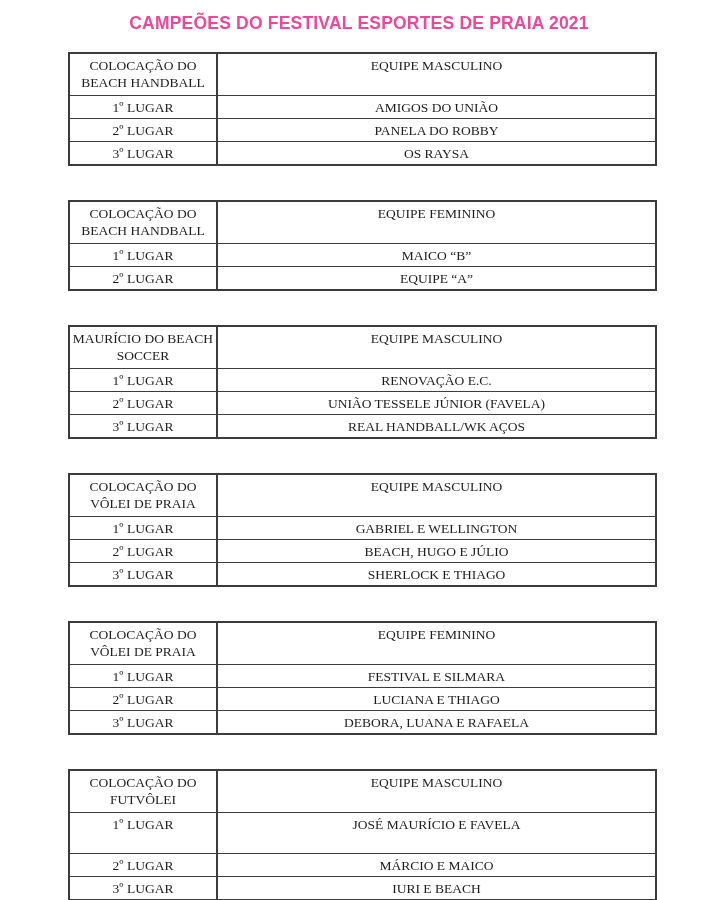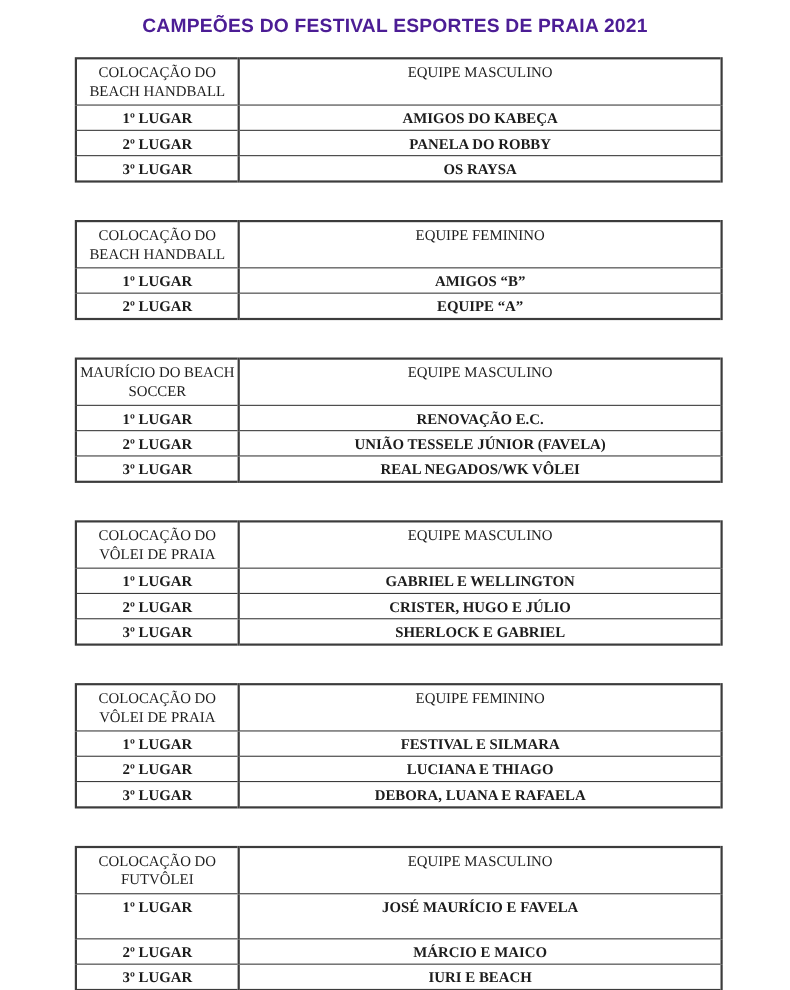--- a/index.html
+++ b/index.html
@@ -14,21 +14,21 @@
     font-family: "Liberation Serif", serif;
     color: #1c1c1c;
   }
   .title {
     font-family: "Liberation Sans", sans-serif;
     font-weight: 700;
     font-size: 17.5px;
     line-height: 22px;
     letter-spacing: 0.2px;
     text-align: center;
-    color: #4c1d95;
+    color: #ec4899;
     margin: 0 0 18px 0;
     padding-top: 12px;
   }
   .tables {
     margin-left: 68px;
     width: 589px;
   }
   table.results {
     width: 100%;
     border-collapse: collapse;
@@ -48,21 +48,20 @@
   }
   td.col-place { width: 146px; }
   tr.head-row td {
     height: 38px;
     vertical-align: top;
     padding-top: 3px;
   }
   tr.data-row td {
     height: 22px;
     vertical-align: middle;
-    font-weight: bold;
   }
   tr.data-row.tall td {
     height: 37px;
     vertical-align: top;
     padding-top: 3px;
   }
 </style>
 </head>
 <body>
 
@@ -72,21 +71,21 @@
   <table class="results">
     <thead>
       <tr class="head-row">
         <td class="col-place">COLOCAÇÃO DO BEACH HANDBALL</td>
         <td class="col-team">EQUIPE MASCULINO</td>
       </tr>
     </thead>
     <tbody>
   <tr class="data-row">
     <td class="col-place">1º LUGAR</td>
-    <td class="col-team">AMIGOS DO KABEÇA</td>
+    <td class="col-team">AMIGOS DO UNIÃO</td>
   </tr>
 
   <tr class="data-row">
     <td class="col-place">2º LUGAR</td>
     <td class="col-team">PANELA DO ROBBY</td>
   </tr>
 
   <tr class="data-row">
     <td class="col-place">3º LUGAR</td>
     <td class="col-team">OS RAYSA</td>
@@ -97,21 +96,21 @@
   <table class="results">
     <thead>
       <tr class="head-row">
         <td class="col-place">COLOCAÇÃO DO BEACH HANDBALL</td>
         <td class="col-team">EQUIPE FEMININO</td>
       </tr>
     </thead>
     <tbody>
   <tr class="data-row">
     <td class="col-place">1º LUGAR</td>
-    <td class="col-team">AMIGOS “B”</td>
+    <td class="col-team">MAICO “B”</td>
   </tr>
 
   <tr class="data-row">
     <td class="col-place">2º LUGAR</td>
     <td class="col-team">EQUIPE “A”</td>
   </tr>
 </tbody>
   </table>
 
   <table class="results">
@@ -127,46 +126,46 @@
     <td class="col-team">RENOVAÇÃO E.C.</td>
   </tr>
 
   <tr class="data-row">
     <td class="col-place">2º LUGAR</td>
     <td class="col-team">UNIÃO TESSELE JÚNIOR (FAVELA)</td>
   </tr>
 
   <tr class="data-row">
     <td class="col-place">3º LUGAR</td>
-    <td class="col-team">REAL NEGADOS/WK VÔLEI</td>
+    <td class="col-team">REAL HANDBALL/WK AÇOS</td>
   </tr>
 </tbody>
   </table>
 
   <table class="results">
     <thead>
       <tr class="head-row">
         <td class="col-place">COLOCAÇÃO DO VÔLEI DE PRAIA</td>
         <td class="col-team">EQUIPE MASCULINO</td>
       </tr>
     </thead>
     <tbody>
   <tr class="data-row">
     <td class="col-place">1º LUGAR</td>
     <td class="col-team">GABRIEL E WELLINGTON</td>
   </tr>
 
   <tr class="data-row">
     <td class="col-place">2º LUGAR</td>
-    <td class="col-team">CRISTER, HUGO E JÚLIO</td>
-  </tr>
-
-  <tr class="data-row">
-    <td class="col-place">3º LUGAR</td>
-    <td class="col-team">SHERLOCK E GABRIEL</td>
+    <td class="col-team">BEACH, HUGO E JÚLIO</td>
+  </tr>
+
+  <tr class="data-row">
+    <td class="col-place">3º LUGAR</td>
+    <td class="col-team">SHERLOCK E THIAGO</td>
   </tr>
 </tbody>
   </table>
 
   <table class="results">
     <thead>
       <tr class="head-row">
         <td class="col-place">COLOCAÇÃO DO VÔLEI DE PRAIA</td>
         <td class="col-team">EQUIPE FEMININO</td>
       </tr>

